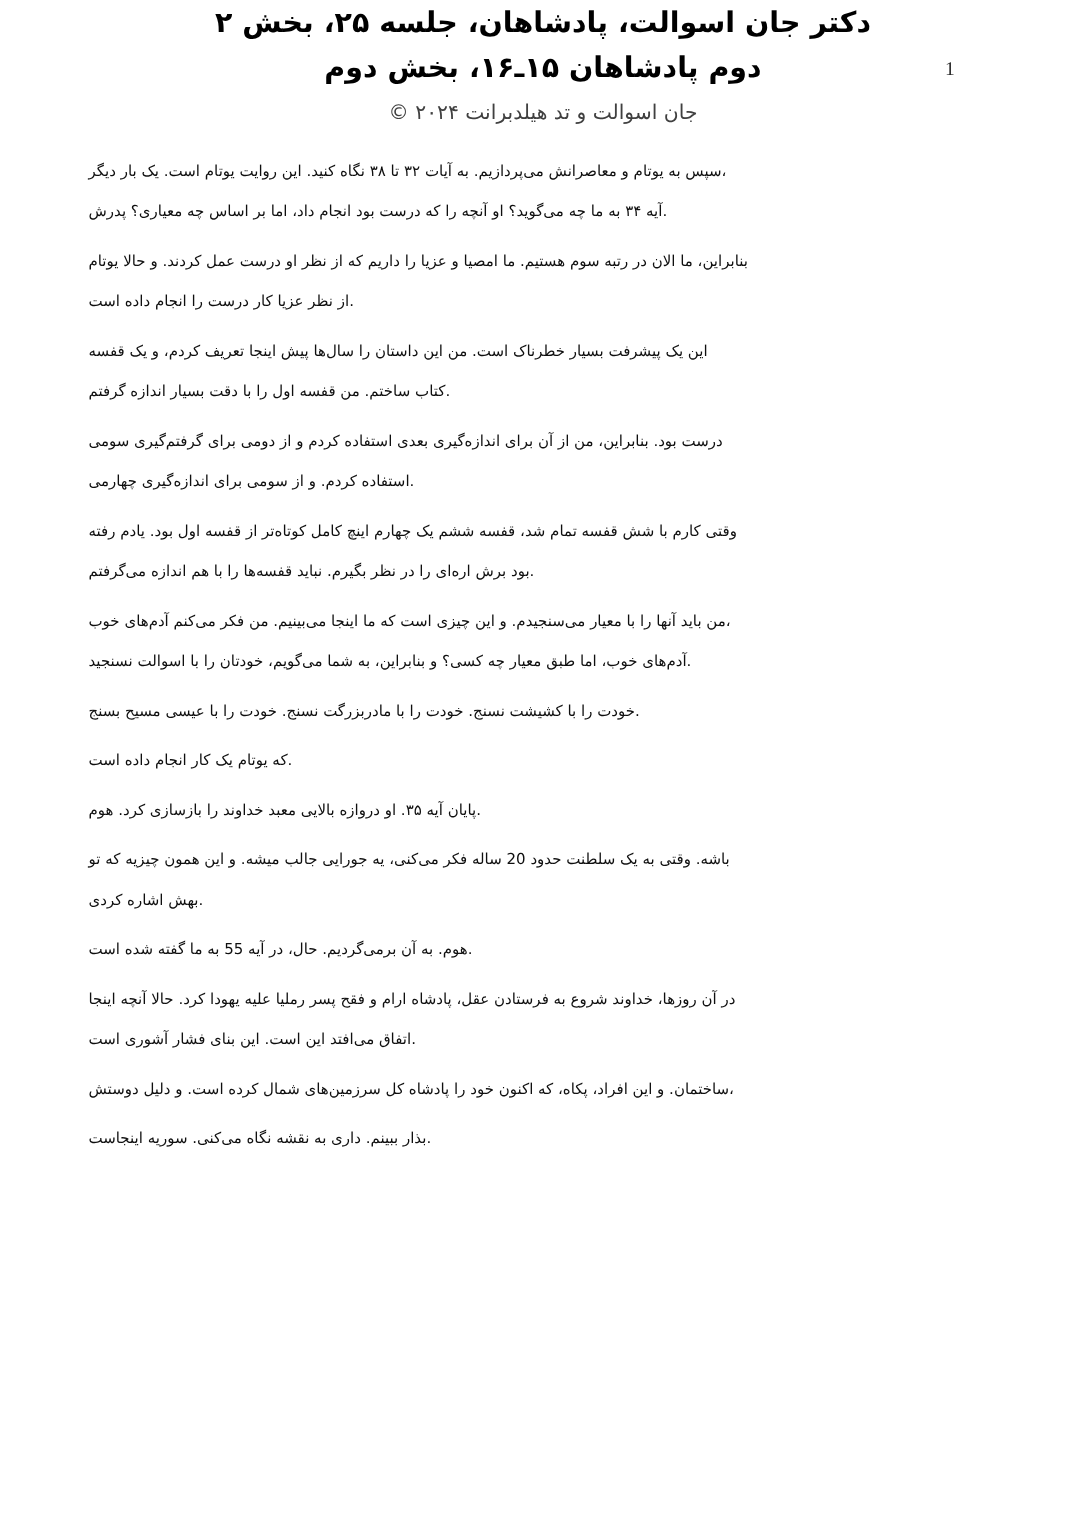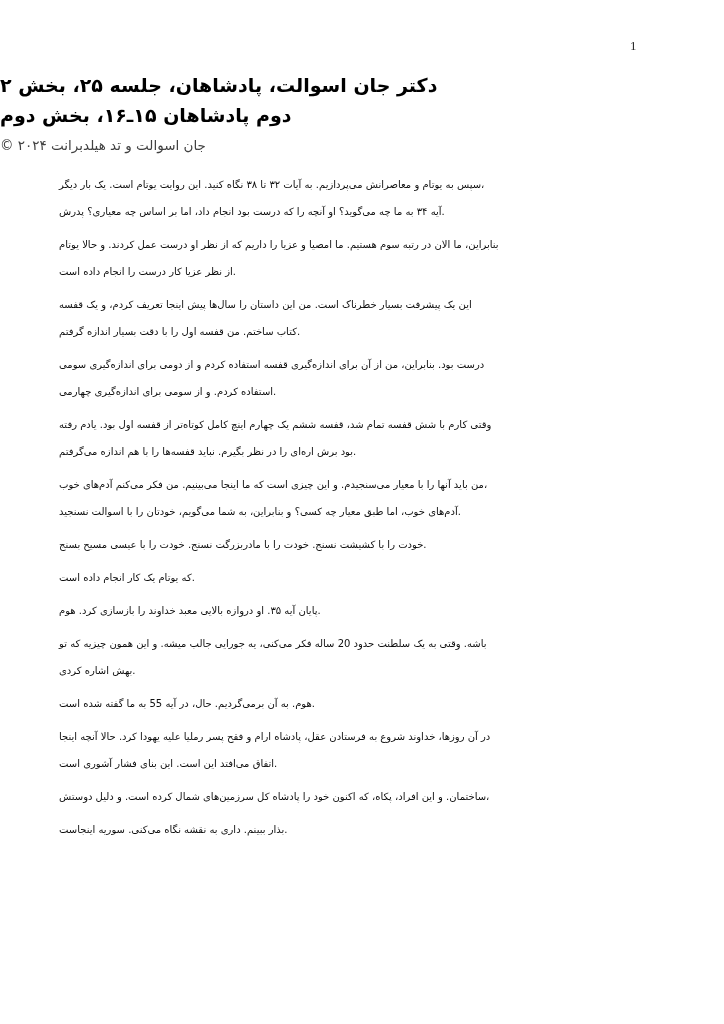--- a/index.html
+++ b/index.html
@@ -15,21 +15,21 @@
     width: 724px; height: 1024px;
     position: relative;
     direction: ltr; 
   }
   .page-number {
     position: absolute;
     top: 38px; left: 630px;
     font-family: "Liberation Serif", "DejaVu Serif", serif;
     font-size: 13px; color: #2b2b2b;
   }
-  .header { padding-top: 70px; }
+  .header { text-align: center; }
   .title-line {
     font-weight: bold;
     font-size: 19px;
     line-height: 30px;
     color: #000;
     direction: ltr;
   }
   .byline {
     margin-top: 7px;
     font-size: 13.5px;
@@ -72,21 +72,21 @@
       <div class="text-line">بنابراین، ما الان در رتبه سوم هستیم. ما امصیا و عزیا را داریم که از نظر او درست عمل کردند. و حالا یوتام</div>
       <div class="text-line">از نظر عزیا کار درست را انجام داده است.</div>
     </div>
 
     <div class="para">
       <div class="text-line">این یک پیشرفت بسیار خطرناک است. من این داستان را سال‌ها پیش اینجا تعریف کردم، و یک قفسه</div>
       <div class="text-line">کتاب ساختم. من قفسه اول را با دقت بسیار اندازه گرفتم.</div>
     </div>
 
     <div class="para">
-      <div class="text-line">درست بود. بنابراین، من از آن برای اندازه‌گیری قفسه استفاده کردم و از دومی برای اندازه‌گیری سومی</div>
+      <div class="text-line">درست بود. بنابراین، من از آن برای اندازه‌گیری بعدی استفاده کردم و از دومی برای گرفتم‌گیری سومی</div>
       <div class="text-line">استفاده کردم. و از سومی برای اندازه‌گیری چهارمی.</div>
     </div>
 
     <div class="para">
       <div class="text-line">وقتی کارم با شش قفسه تمام شد، قفسه ششم یک چهارم اینچ کامل کوتاه‌تر از قفسه اول بود. یادم رفته</div>
       <div class="text-line">بود برش اره‌ای را در نظر بگیرم. نباید قفسه‌ها را با هم اندازه می‌گرفتم.</div>
     </div>
 
     <div class="para">
       <div class="text-line">من باید آنها را با معیار می‌سنجیدم. و این چیزی است که ما اینجا می‌بینیم. من فکر می‌کنم آدم‌های خوب،</div>

